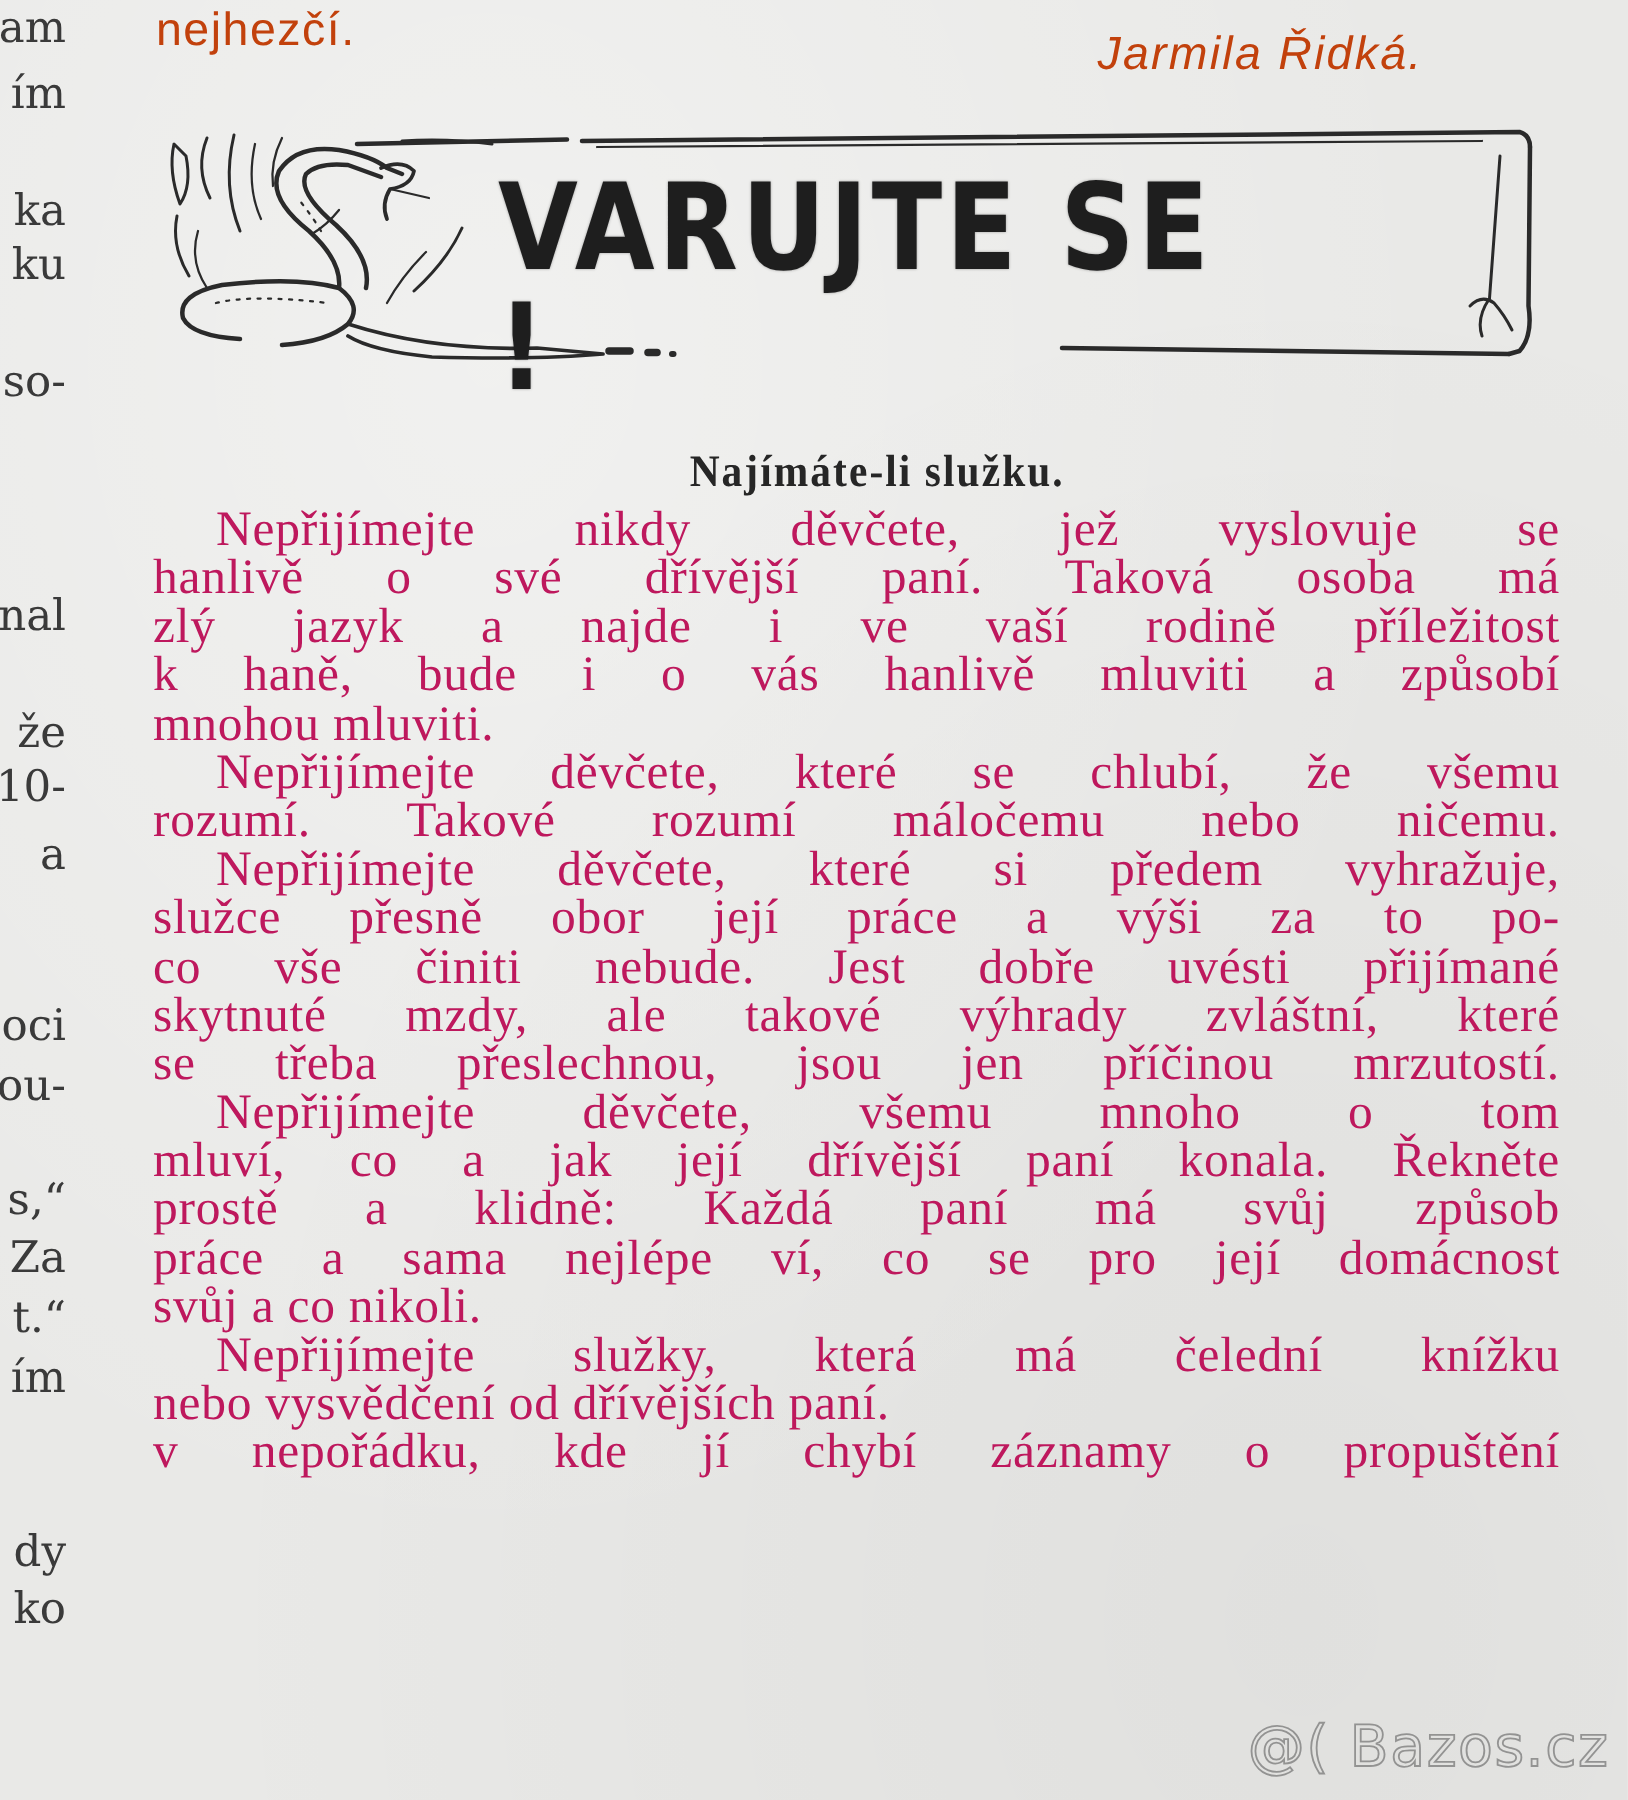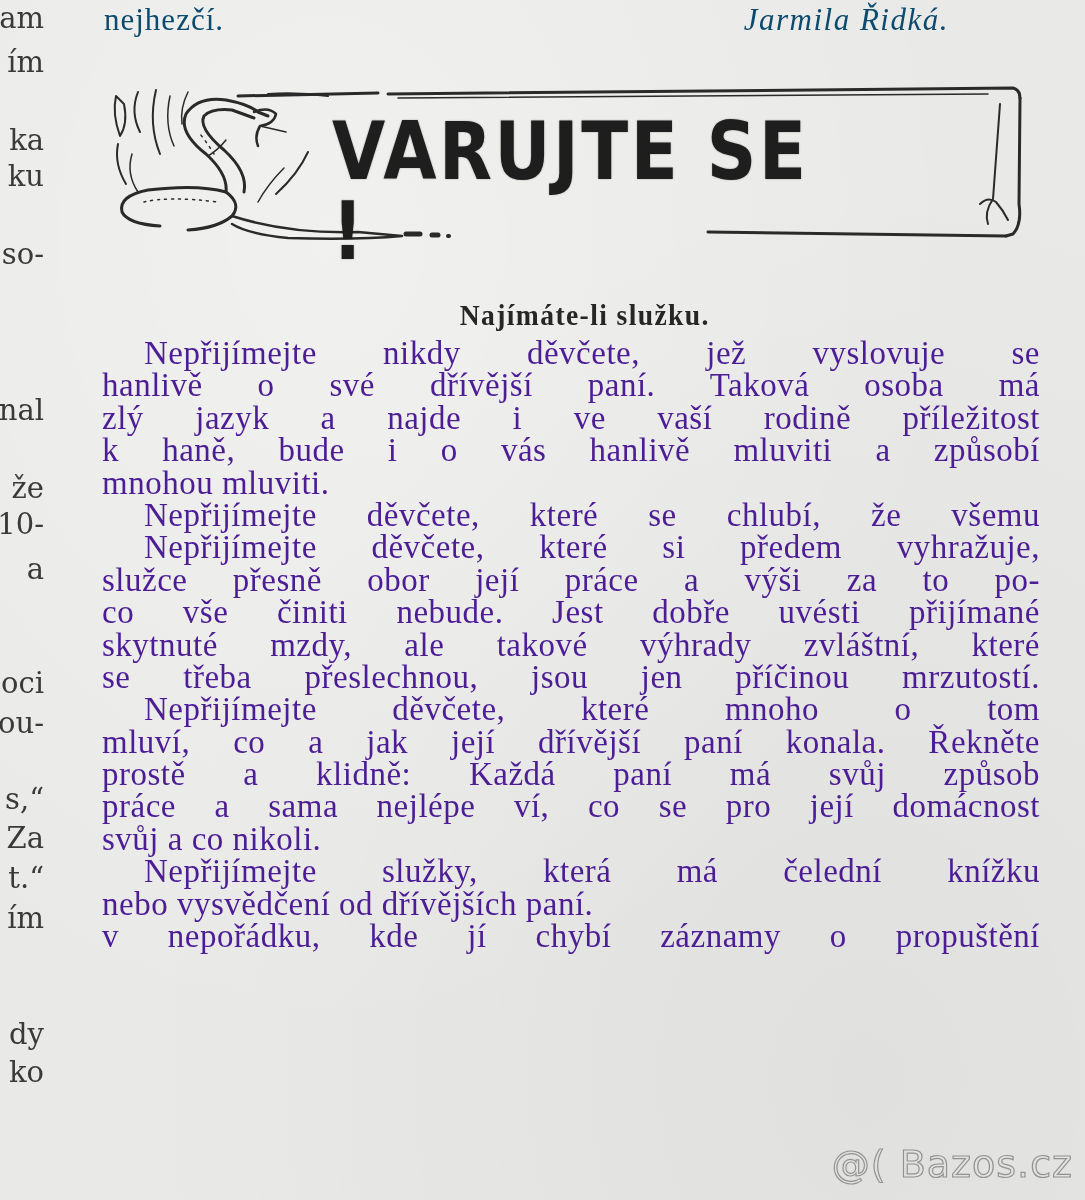--- a/index.html
+++ b/index.html
@@ -12,41 +12,41 @@
     font-family: "DejaVu Serif", "Liberation Serif", serif;
     color: #2b2b2b;
   }
   .left-col {
     position: absolute; left: 0; top: 12px; width: 44px; height: 1200px;
     font-family: "DejaVu Serif", serif; font-size: 29px; color: #3a3a3a;
   }
   .left-col .frag { position: absolute; right: 0; white-space: nowrap; line-height: 1; }
   .top-line {
     position: absolute; top: 2px; left: 104px; width: 845px; height: 36px;
-    font-family: Liberation Serif, serif; font-size: 31px; color: #0c4a6e;
+    font-family: Liberation Sans, sans-serif; font-size: 31px; color: #c2410c;
   }
   .top-line .left { position: absolute; left: 0; top: 0; letter-spacing: 1px; }
-  .top-line .author { position: absolute; right: 0; top: 0; font-style: italic; letter-spacing: 1.5px; }
+  .top-line .author { position: absolute; right: 0; top: 16px; font-style: italic; letter-spacing: 1.5px; }
 
   .banner { position: absolute; left: 108px; top: 84px; width: 918px; height: 162px; }
   .banner svg { position: absolute; left: 0; top: 0; }
   .banner-title {
     position: absolute; left: 224px; top: 28px; width: 600px;
     font-family: "DejaVu Sans", sans-serif; font-weight: bold; font-size: 80px;
     letter-spacing: 3px; color: #1e1e1e; line-height: 1; transform: scaleX(0.86); transform-origin: left top;
     text-shadow: 0 0 2px rgba(0,0,0,0.35);
   }
 
   .article { position: absolute; left: 102px; top: 293px; width: 938px; }
   .article-title {
     text-align: center; font-family: "Liberation Serif", serif; font-weight: bold;
     font-size: 30px; letter-spacing: 1.5px; color: #262626; height: 44px; line-height: 44px;
     transform: scaleX(0.92); padding-left: 30px;
   }
-  .para { font-family: "Liberation Serif", serif; font-size: 33px; line-height: 32.4px; color: #4c1d95; }
+  .para { font-family: "Liberation Serif", serif; font-size: 33px; line-height: 32.4px; color: #be185d; }
   .line { display: block; white-space: nowrap; text-align: justify; text-align-last: justify; height: 32.4px; letter-spacing: 0.5px; }
   .line.last { text-align-last: left; }
   .line.indent { padding-left: 42px; }
 
   .watermark {
     position: absolute; right: 12px; bottom: 14px;
     font-family: "DejaVu Sans", sans-serif; font-size: 38px; color: transparent;
     -webkit-text-stroke: 1.2px rgba(120,120,120,0.75); letter-spacing: 1px;
   }
 </style>
@@ -127,30 +127,31 @@
 
   <div class="para">
     <span class="line indent">Nepřijímejte nikdy děvčete, jež vyslovuje se</span>
     <span class="line">hanlivě o své dřívější paní. Taková osoba má</span>
     <span class="line">zlý jazyk a najde i ve vaší rodině příležitost</span>
     <span class="line">k haně, bude i o vás hanlivě mluviti a způsobí</span>
     <span class="line last">mnohou mluviti.</span>
   </div>
   <div class="para">
     <span class="line indent">Nepřijímejte děvčete, které se chlubí, že všemu</span>
+    <span class="line">rozumí. Takové rozumí máločemu nebo ničemu.</span>
   </div>
   <div class="para">
     <span class="line indent">Nepřijímejte děvčete, které si předem vyhražuje,</span>
     <span class="line">služce přesně obor její práce a výši za to po-</span>
     <span class="line">co vše činiti nebude. Jest dobře uvésti přijímané</span>
     <span class="line">skytnuté mzdy, ale takové výhrady zvláštní, které</span>
     <span class="line">se třeba přeslechnou, jsou jen příčinou mrzutostí.</span>
   </div>
   <div class="para">
-    <span class="line indent">Nepřijímejte děvčete, které mnoho o tom</span>
+    <span class="line indent">Nepřijímejte děvčete, všemu mnoho o tom</span>
     <span class="line">mluví, co a jak její dřívější paní konala. Řekněte</span>
     <span class="line">prostě a klidně: Každá paní má svůj způsob</span>
     <span class="line">práce a sama nejlépe ví, co se pro její domácnost</span>
     <span class="line last">svůj a co nikoli.</span>
   </div>
   <div class="para">
     <span class="line indent">Nepřijímejte služky, která má čelední knížku</span>
     <span class="line last">nebo vysvědčení od dřívějších paní.</span>
     <span class="line">v nepořádku, kde jí chybí záznamy o propuštění</span>
   </div>

